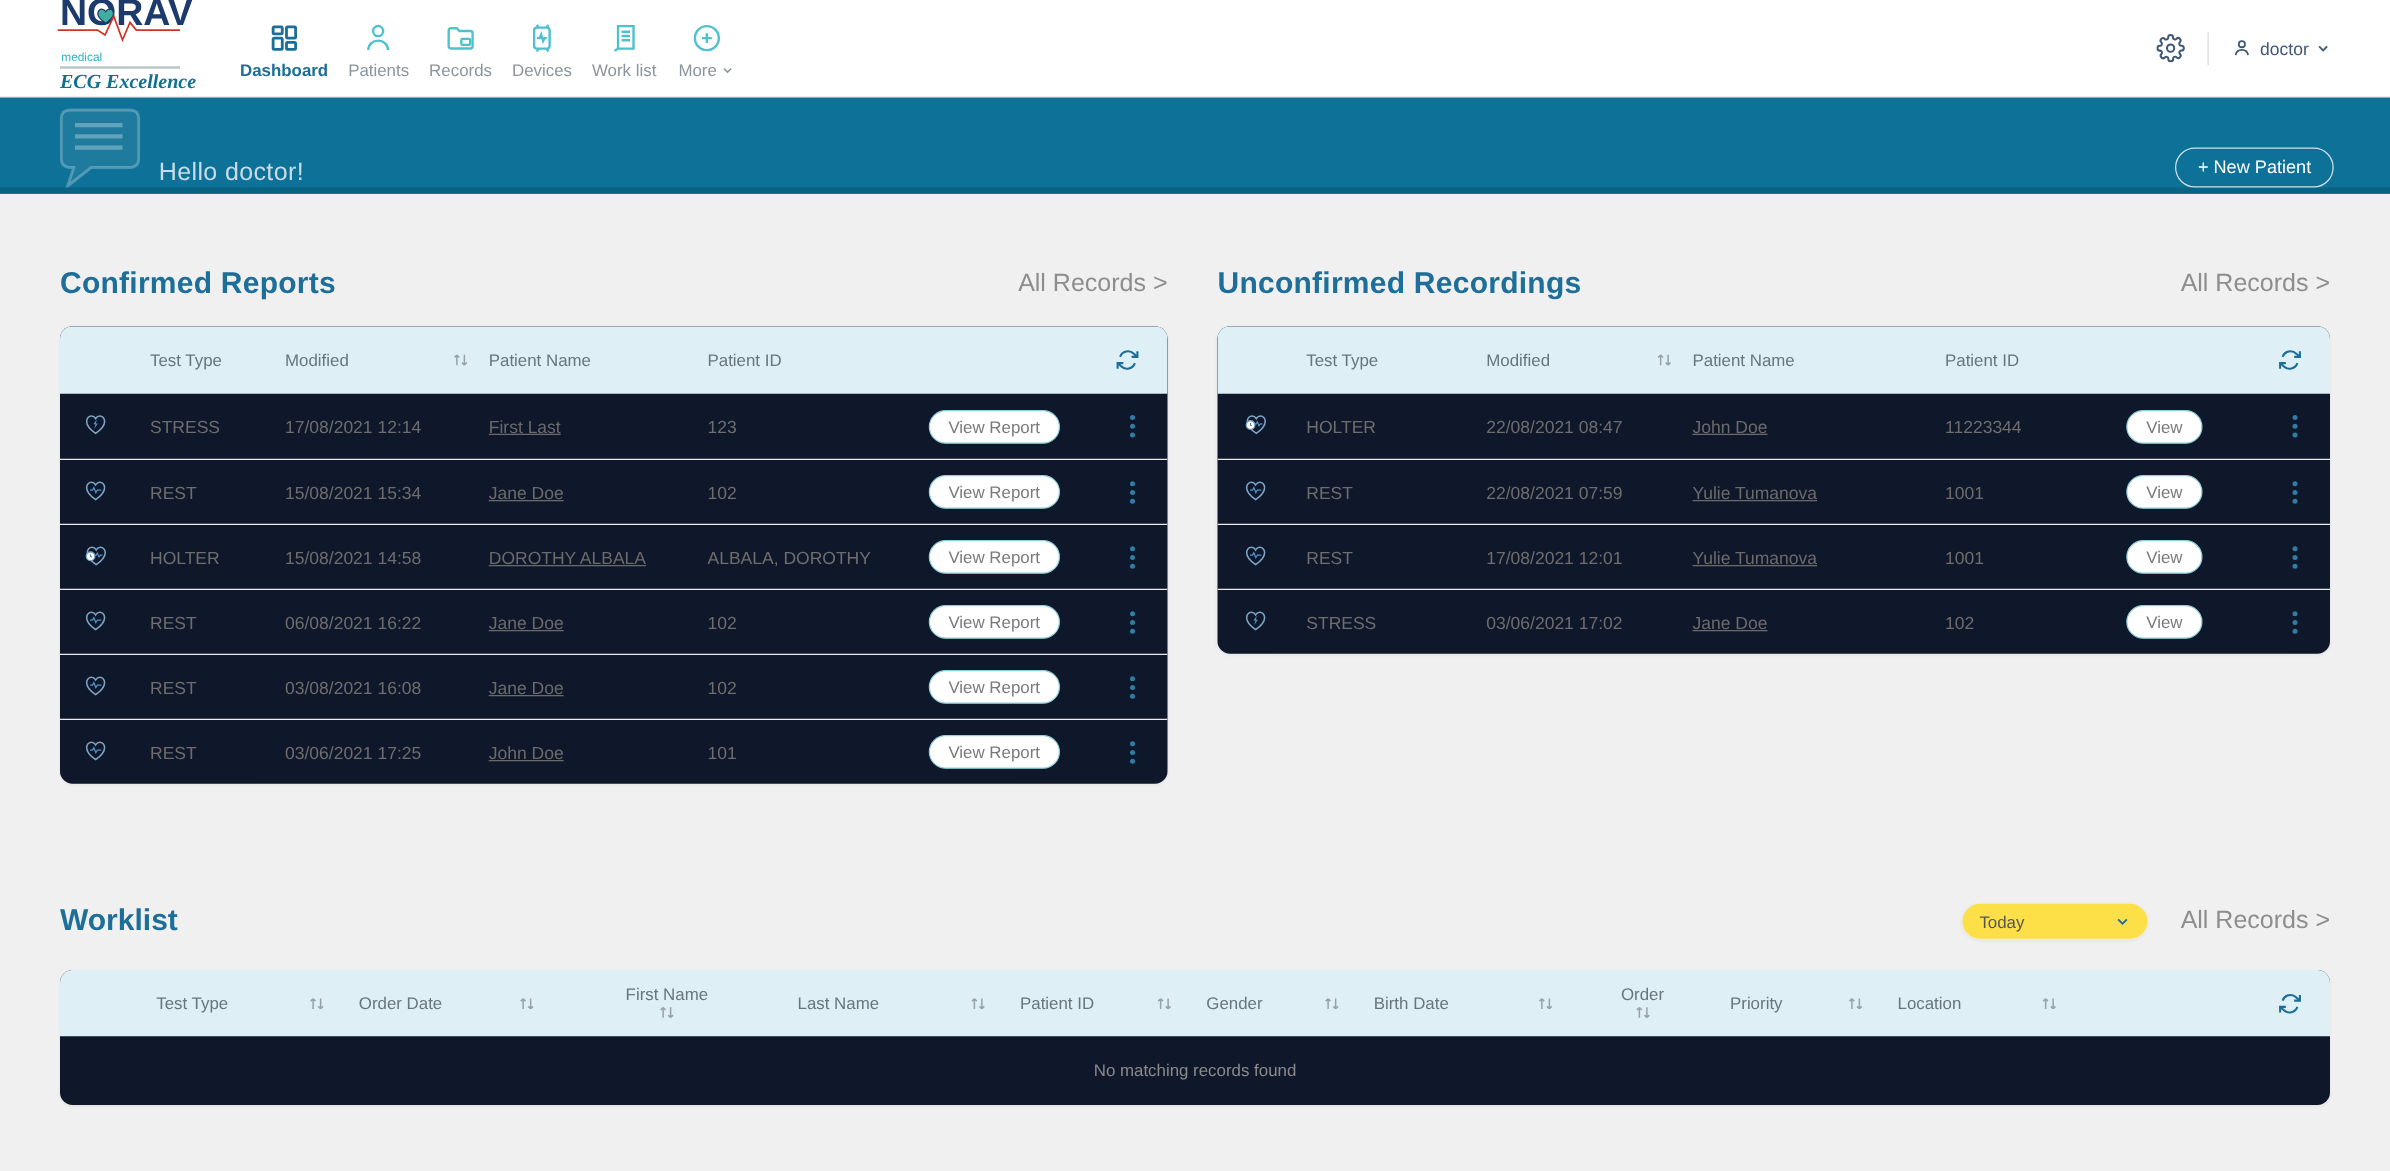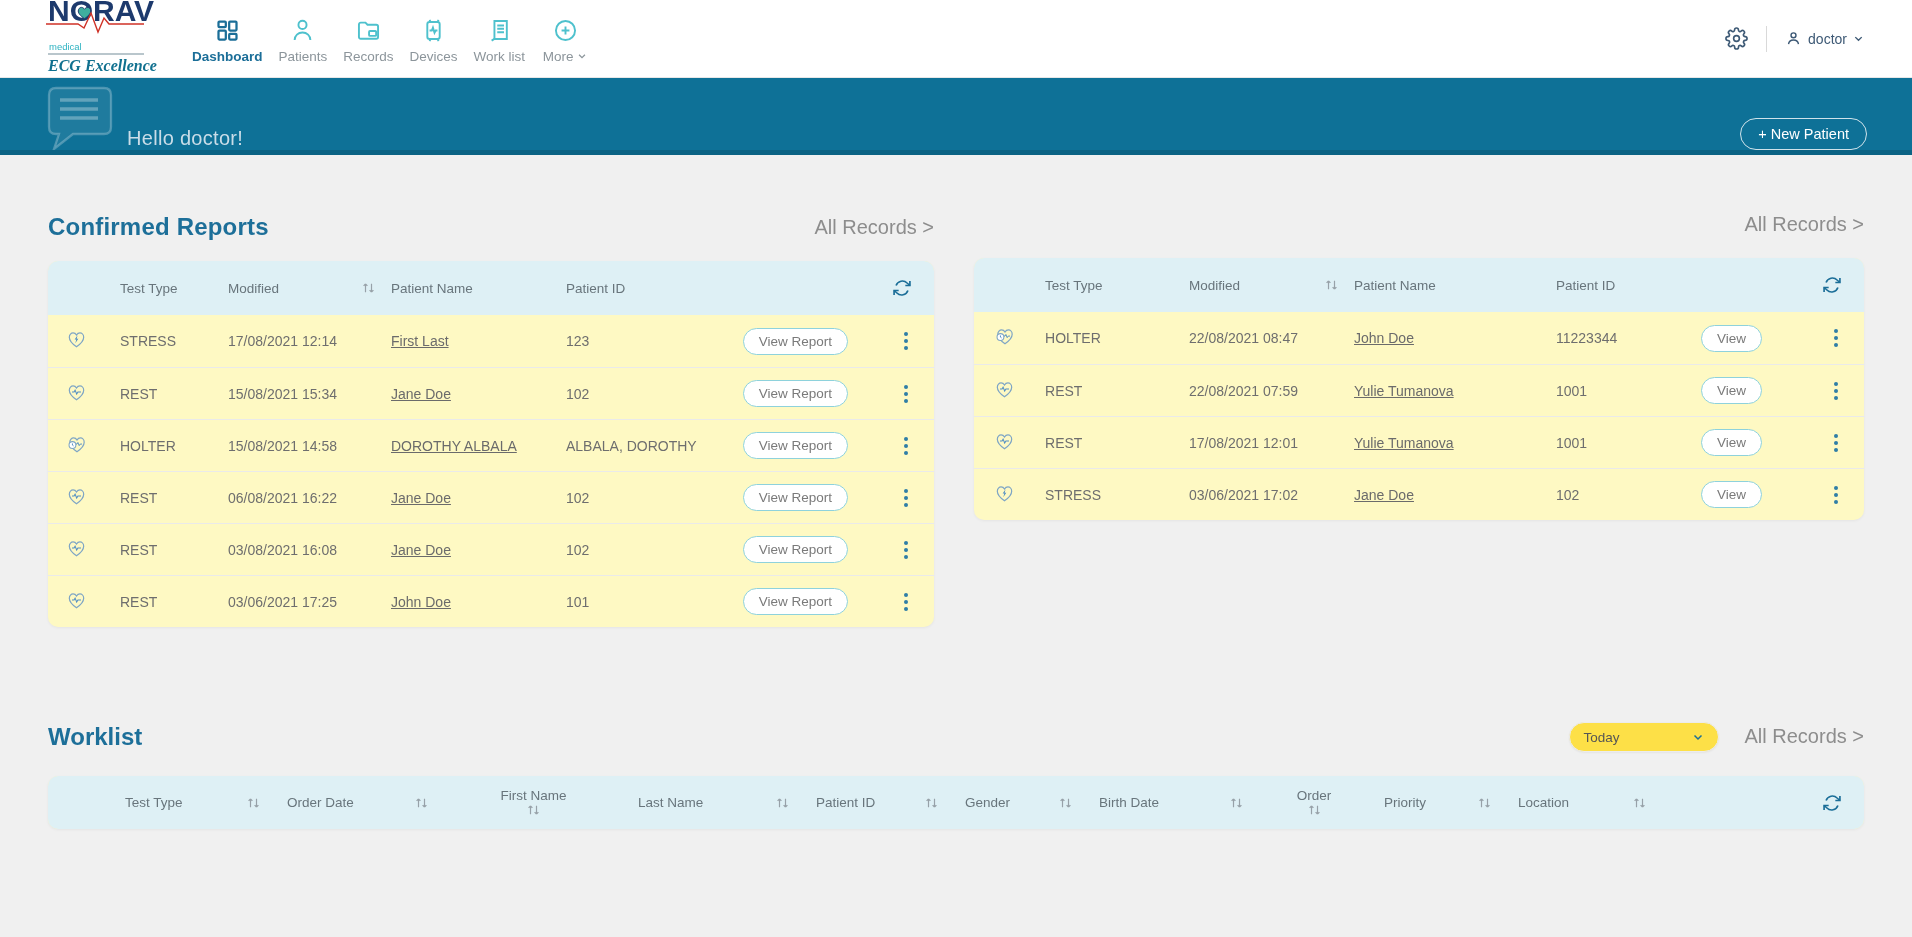--- a/index.html
+++ b/index.html
@@ -27,21 +27,21 @@
   .banner h1 { font-size:20px; font-weight:400; color:#c9dde8; margin-left:12px; letter-spacing:0.3px; }
   .new-patient-btn { margin-left:auto; background:transparent; border:1px solid rgba(255,255,255,.8); border-radius:17px; color:#fff; font-size:14.5px; padding:7px 17px; font-family:inherit; cursor:pointer; }
   
   main { padding:0 48px; }
   .two-col { display:flex; gap:40px; }
   .col-left { width:894px; }
   .col-right { width:898px; }
   .sec-head { display:flex; align-items:flex-end; margin-top:58px; margin-bottom:20px; }
   .sec-head h2 { font-size:24px; font-weight:700; color:#1d6f99; letter-spacing:0.2px; }
   .all-records { margin-left:auto; font-size:20px; color:#8d8d8d; cursor:pointer; text-decoration:none; padding-bottom:2px; }
-  .card { background:#fef9c3; border-radius:10px; box-shadow:0 1px 3px rgba(0,0,0,.05); overflow:hidden; }
+  .card { background:#0f172a; border-radius:10px; box-shadow:0 1px 3px rgba(0,0,0,.05); overflow:hidden; }
   .thead { background:#def0f5; height:54px; display:flex; align-items:center; font-size:13.5px; color:#68757c; }
   .trow { height:52px; display:flex; align-items:center; font-size:14px; color:#6e6e6e; border-top:1px solid #eaeaea; }
   .trow:first-of-type { border-top:none; }
   .cell { flex-shrink:0; }
   
   .tbl-l .c-pad { width:18px; }
   .tbl-l .c-icon { width:54px; }
   .tbl-l .c-type { width:108px; }
   .tbl-l .c-mod { width:133px; }
   .tbl-l .c-sort { width:30px; }
@@ -349,20 +349,21 @@
                   <i></i>
                   <i></i>
                 </span>
               </span>
             </div>
           </div>
       </div>
     </section>
     <section class="col-right">
       <div class="sec-head">
+        <h2>Unconfirmed Recordings</h2>
         <a class="all-records">All Records &gt;</a>
       </div>
       <div class="card tbl-r">
         <div class="thead">
           <span class="cell c-pad"></span>
           <span class="cell c-icon"></span>
           <span class="cell c-type">Test Type</span>
           <span class="cell c-mod">Modified</span>
           <span class="cell c-sort js-sort">
               <svg class="sort-svg" width="15" height="14" viewBox="0 0 15 14" fill="none" stroke="#97a1a8" stroke-width="1.2">
@@ -555,15 +556,16 @@
               </svg>
             </span></span>
         <span class="wl-refresh js-refresh">
             <svg class="refresh-svg" width="20" height="20" viewBox="0 0 24 24" fill="none" stroke="#1b6e98" stroke-width="2">
               <path d="M21.5 3.5V9H16"></path>
               <path d="M2.5 20.5V15H8"></path>
               <path d="M4.9 9a8 8 0 0 1 13.2-3L21.5 9M2.5 15l3.4 3a8 8 0 0 0 13.2-3"></path>
             </svg>
           </span>
       </div>
+      <div class="wl-empty">No matching records found</div>
     </div>
   </section>
 </main>
 
 </body></html>

